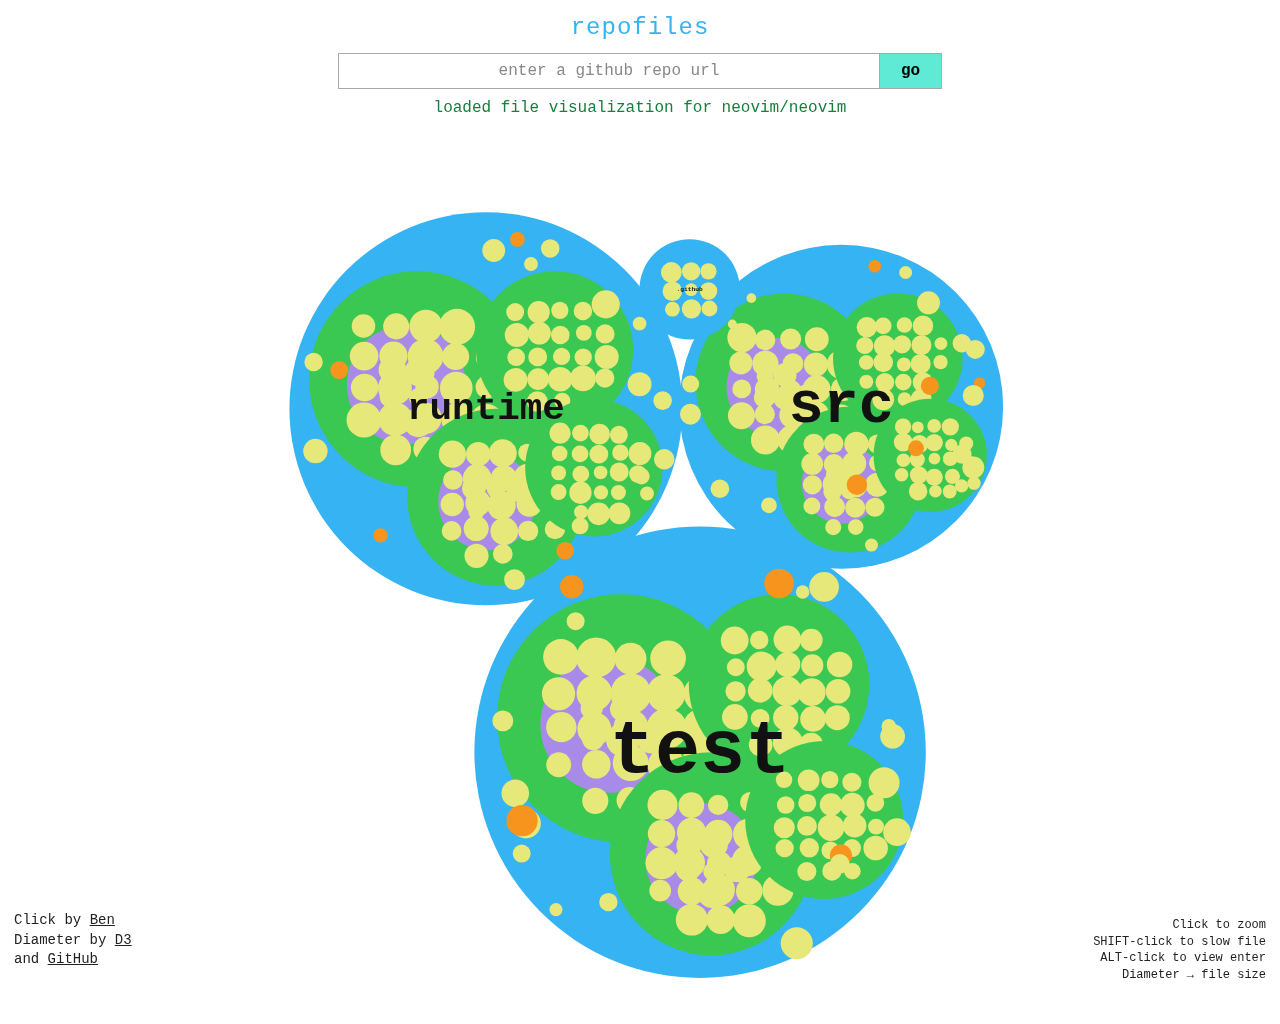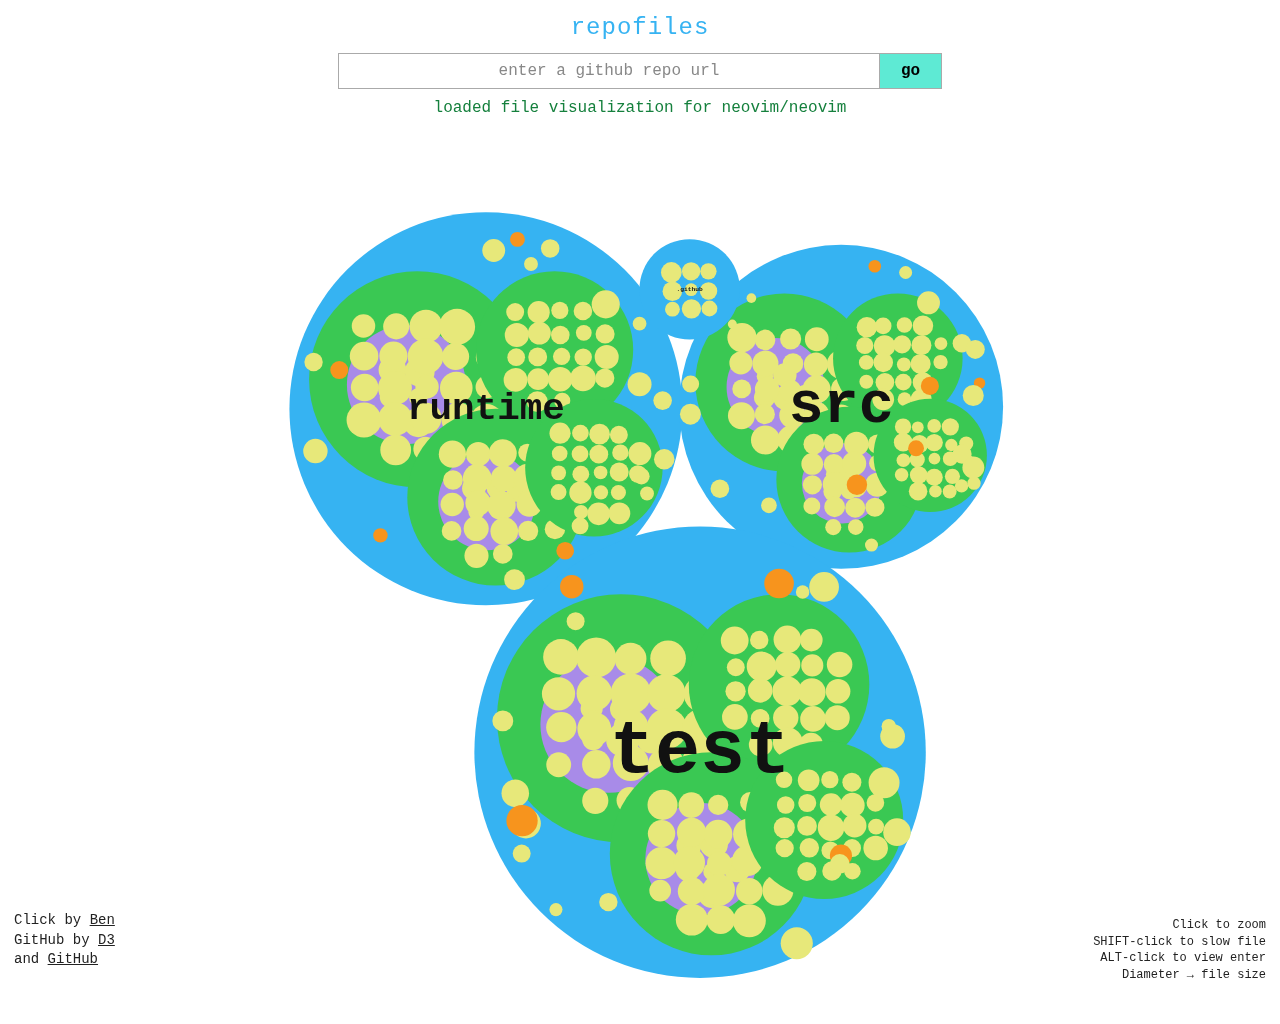--- a/index.html
+++ b/index.html
@@ -489,21 +489,21 @@
       <circle cx="709.4485846154923" cy="168.49554042931513" r="7.904672411186698" fill="#e7e87a"></circle>
       <text x="689.6326530612246" y="149.3212669683258" class="dir-label" font-size="6.269387755102041">.github</text>
     </svg>
 </div>
 
 <div class="footer-left">
   <div>
     <span>Click by </span><a href="#">Ben</a>
   </div>
   <div>
-    <span>GitHub by </span><a href="#">D3</a>
+    <span>Diameter by </span><a href="#">D3</a>
   </div>
   <div>
     <span>and </span><a href="#">GitHub</a>
   </div>
 </div>
 
 <div class="footer-right">
   <div>Click to zoom</div>
   <div>SHIFT-click to slow file</div>
   <div>ALT-click to view enter</div>

